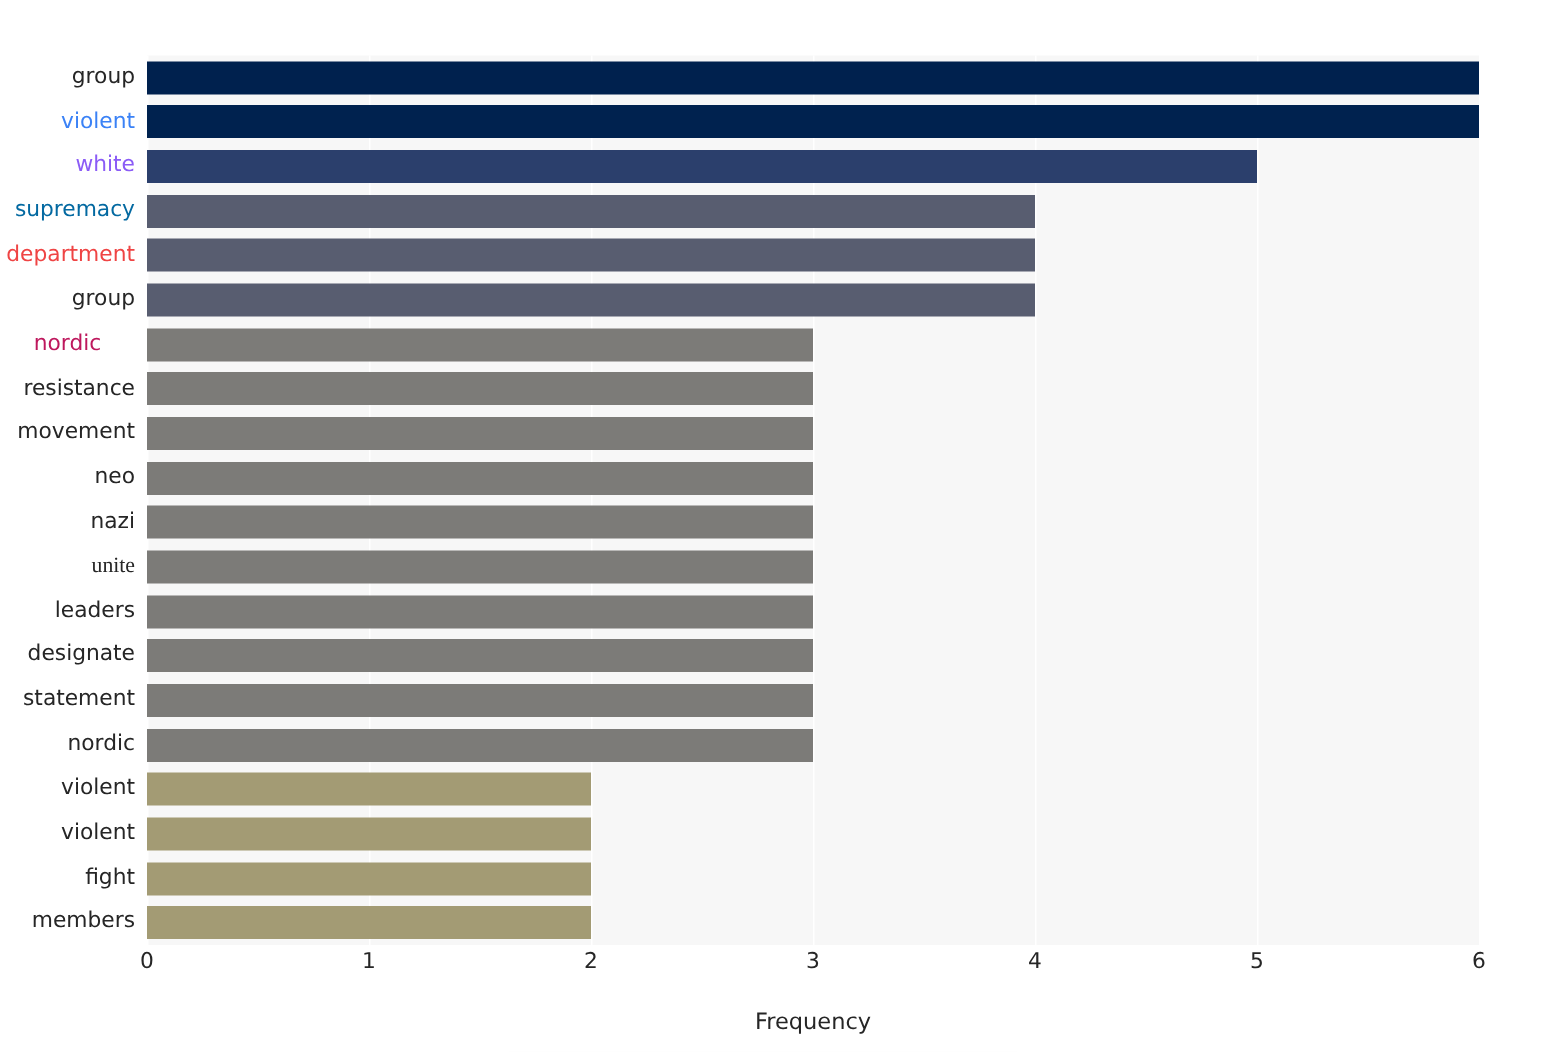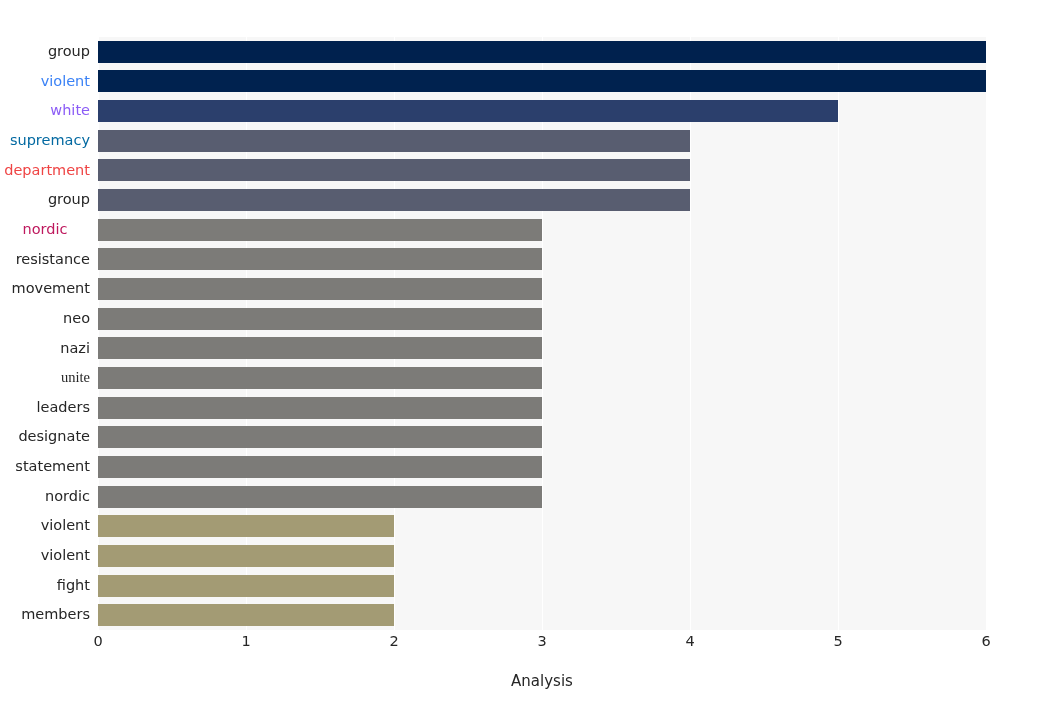--- a/index.html
+++ b/index.html
@@ -224,15 +224,15 @@
   <div id="xticks">
       <div class="xtick" style="left: 0px; color: rgb(38, 38, 38);">0</div>
       <div class="xtick" style="left: 148px; color: rgb(38, 38, 38);">1</div>
       <div class="xtick" style="left: 296px; color: rgb(38, 38, 38);">2</div>
       <div class="xtick" style="left: 444px; color: rgb(38, 38, 38);">3</div>
       <div class="xtick" style="left: 592px; color: rgb(38, 38, 38);">4</div>
       <div class="xtick" style="left: 740px; color: rgb(38, 38, 38);">5</div>
       <div class="xtick" style="left: 888px; color: rgb(38, 38, 38);">6</div>
     </div>
 
-  <div id="xaxis-label">Analysis</div>
+  <div id="xaxis-label">Frequency</div>
 
 </div>
 
 </body></html>

